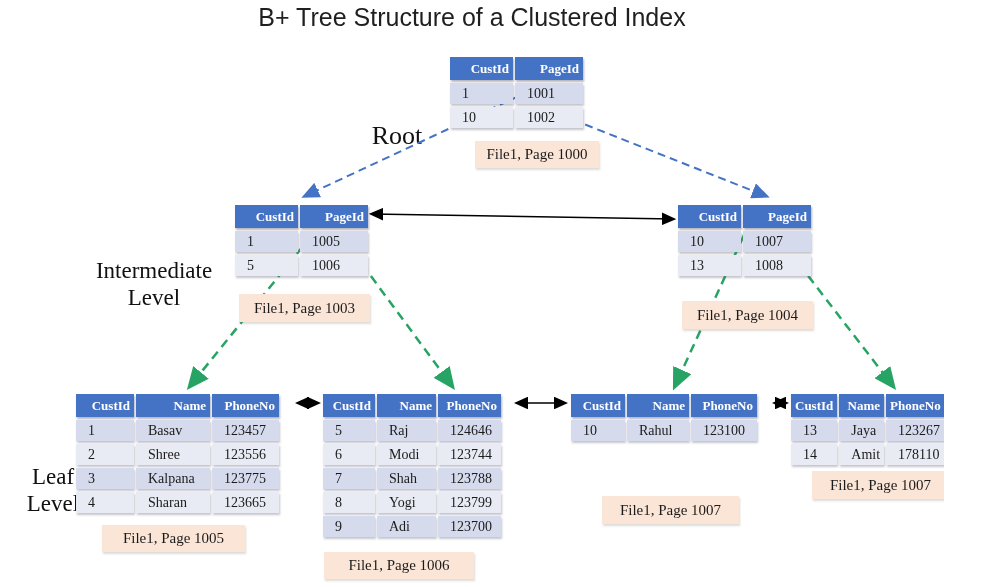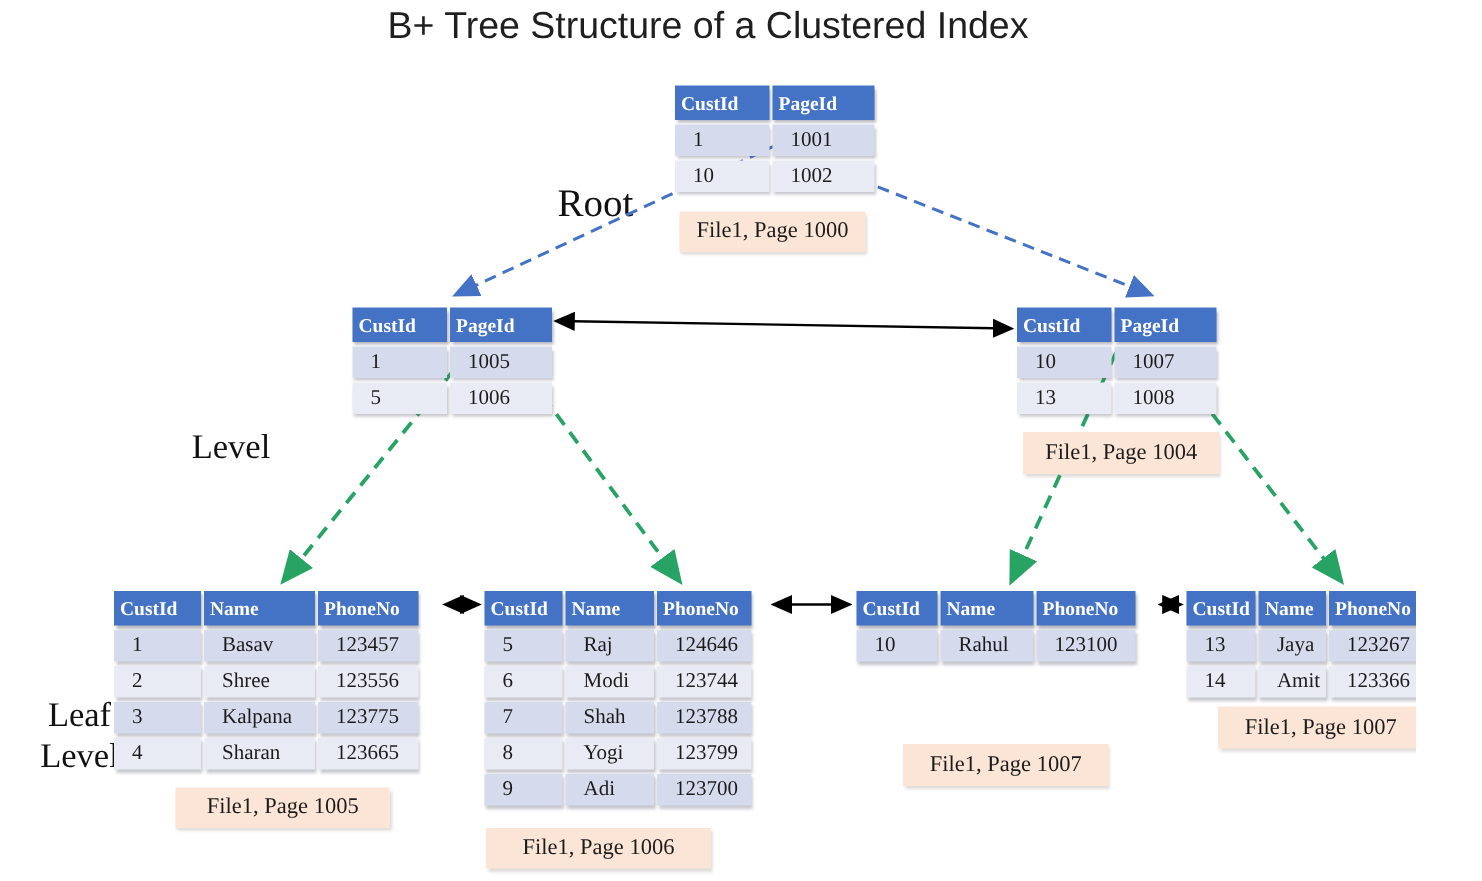--- a/index.html
+++ b/index.html
@@ -13,21 +13,21 @@
           font-family:"Liberation Serif",serif;}
   .title{position:absolute;top:3px;left:0;width:100%;text-align:center;
          font-family:"Liberation Sans",sans-serif;font-size:25px;color:#1f1f1f;}
   .lvl{position:absolute;color:#111;text-align:center;line-height:27px;margin-top:40px;}
   .lvl-root{left:352px;top:82px;width:90px;font-size:26px;}
   .lvl-int{left:78px;top:217px;width:152px;font-size:23px;}
   .lvl-leaf{left:0px;top:423px;width:64px;font-size:23px;padding-left:21px;}
   .tbl-wrap{position:absolute;}
   table{border-collapse:separate;border-spacing:2px 3px;}
   th{background:var(--header-bg);color:var(--header-text);font-weight:bold;font-size:13px;
-     height:21px;padding:1px 4px;text-align:left;box-shadow:1px 2px 2px rgba(90,90,110,.45);}
+     height:21px;padding:1px 4px;text-align:right;box-shadow:1px 2px 2px rgba(90,90,110,.45);}
   td{font-size:14px;color:#1b1b1b;height:19px;padding:1px 4px 1px 12px;text-align:left;
      box-shadow:1px 2px 2px rgba(90,90,110,.35);}
   tbody tr:nth-child(odd) td{background:var(--row-odd-bg);}
   tbody tr:nth-child(even) td{background:var(--row-even-bg);}
   .cols2 th:nth-child(1){width:55px}.cols2 th:nth-child(2){width:60px}
   .leaf1 th:nth-child(1){width:50px}.leaf1 th:nth-child(2){width:66px}.leaf1 th:nth-child(3){width:59px}
   .leaf2 th:nth-child(1){width:44px}.leaf2 th:nth-child(2){width:51px}.leaf2 th:nth-child(3){width:55px}
   .leaf3 th:nth-child(1){width:46px}.leaf3 th:nth-child(2){width:54px}.leaf3 th:nth-child(3){width:58px}
   .leaf4 th:nth-child(1){width:44px}.leaf4 th:nth-child(2){width:51px}.leaf4 th:nth-child(3){width:57px}
   .pglabel{position:absolute;background:var(--page-label-bg);color:#1b1b1b;font-size:15px;
@@ -41,21 +41,21 @@
 </style>
 </head>
 <body>
 
 <div id="canvas">
 
   <div class="title">B+ Tree Structure of a Clustered Index</div>
 
   <div class="lvl lvl-root">Root</div>
   <div class="lvl lvl-int">
-    <br>
+    <span>Intermediate</span><br>
     <span>Level</span>
   </div>
   <div class="lvl lvl-leaf">
     <span>Leaf</span><br>
     <span>Level</span>
   </div>
 
   <svg class="arrows" width="988" height="587" viewBox="0 0 988 587">
     <defs>
       <marker id="mb" markerWidth="9" markerHeight="8" refX="7" refY="4" orient="auto-start-reverse">
@@ -93,21 +93,21 @@
             <td>1</td>
             <td>1001</td>
           </tr>
           <tr>
             <td>10</td>
             <td>1002</td>
           </tr>
         </tbody>
       </table>
   </div>
-  <div class="pglabel" style="left:453px;top:141px;width:124px;height:27px">File1, Page 1000</div>
+  <div class="pglabel" style="left:475px;top:141px;width:124px;height:27px">File1, Page 1000</div>
 
   <div class="tbl-wrap" style="left:233px;top:202px">
     <table class="cols2">
         <thead>
           <tr>
             <th>CustId</th>
             <th>PageId</th>
           </tr>
         </thead>
         <tbody>
@@ -115,20 +115,21 @@
             <td>1</td>
             <td>1005</td>
           </tr>
           <tr>
             <td>5</td>
             <td>1006</td>
           </tr>
         </tbody>
       </table>
   </div>
+  <div class="pglabel" style="left:239px;top:294px;width:131px;height:28px">File1, Page 1003</div>
 
   <div class="tbl-wrap" style="left:676px;top:202px">
     <table class="cols2">
         <thead>
           <tr>
             <th>CustId</th>
             <th>PageId</th>
           </tr>
         </thead>
         <tbody>
@@ -136,21 +137,21 @@
             <td>10</td>
             <td>1007</td>
           </tr>
           <tr>
             <td>13</td>
             <td>1008</td>
           </tr>
         </tbody>
       </table>
   </div>
-  <div class="pglabel" style="left:682px;top:288px;width:131px;height:28px">File1, Page 1004</div>
+  <div class="pglabel" style="left:682px;top:301px;width:131px;height:28px">File1, Page 1004</div>
 
   <div class="tbl-wrap" style="left:74px;top:391px">
     <table class="leaf1">
         <thead>
           <tr>
             <th>CustId</th>
             <th>Name</th>
             <th>PhoneNo</th>
           </tr>
         </thead>
@@ -171,21 +172,21 @@
             <td>123775</td>
           </tr>
           <tr>
             <td>4</td>
             <td>Sharan</td>
             <td>123665</td>
           </tr>
         </tbody>
       </table>
   </div>
-  <div class="pglabel" style="left:117px;top:525px;width:143px;height:27px">File1, Page 1005</div>
+  <div class="pglabel" style="left:102px;top:525px;width:143px;height:27px">File1, Page 1005</div>
 
   <div class="tbl-wrap" style="left:321px;top:391px">
     <table class="leaf2">
         <thead>
           <tr>
             <th>CustId</th>
             <th>Name</th>
             <th>PhoneNo</th>
           </tr>
         </thead>
@@ -251,20 +252,20 @@
         </thead>
         <tbody>
           <tr>
             <td>13</td>
             <td>Jaya</td>
             <td>123267</td>
           </tr>
           <tr>
             <td>14</td>
             <td>Amit</td>
-            <td>123366</td>
+            <td>178110</td>
           </tr>
         </tbody>
       </table>
   </div>
   <div class="pglabel" style="left:812px;top:471px;width:137px;height:28px">File1, Page 1007</div>
 
 </div>
 
 </body></html>

